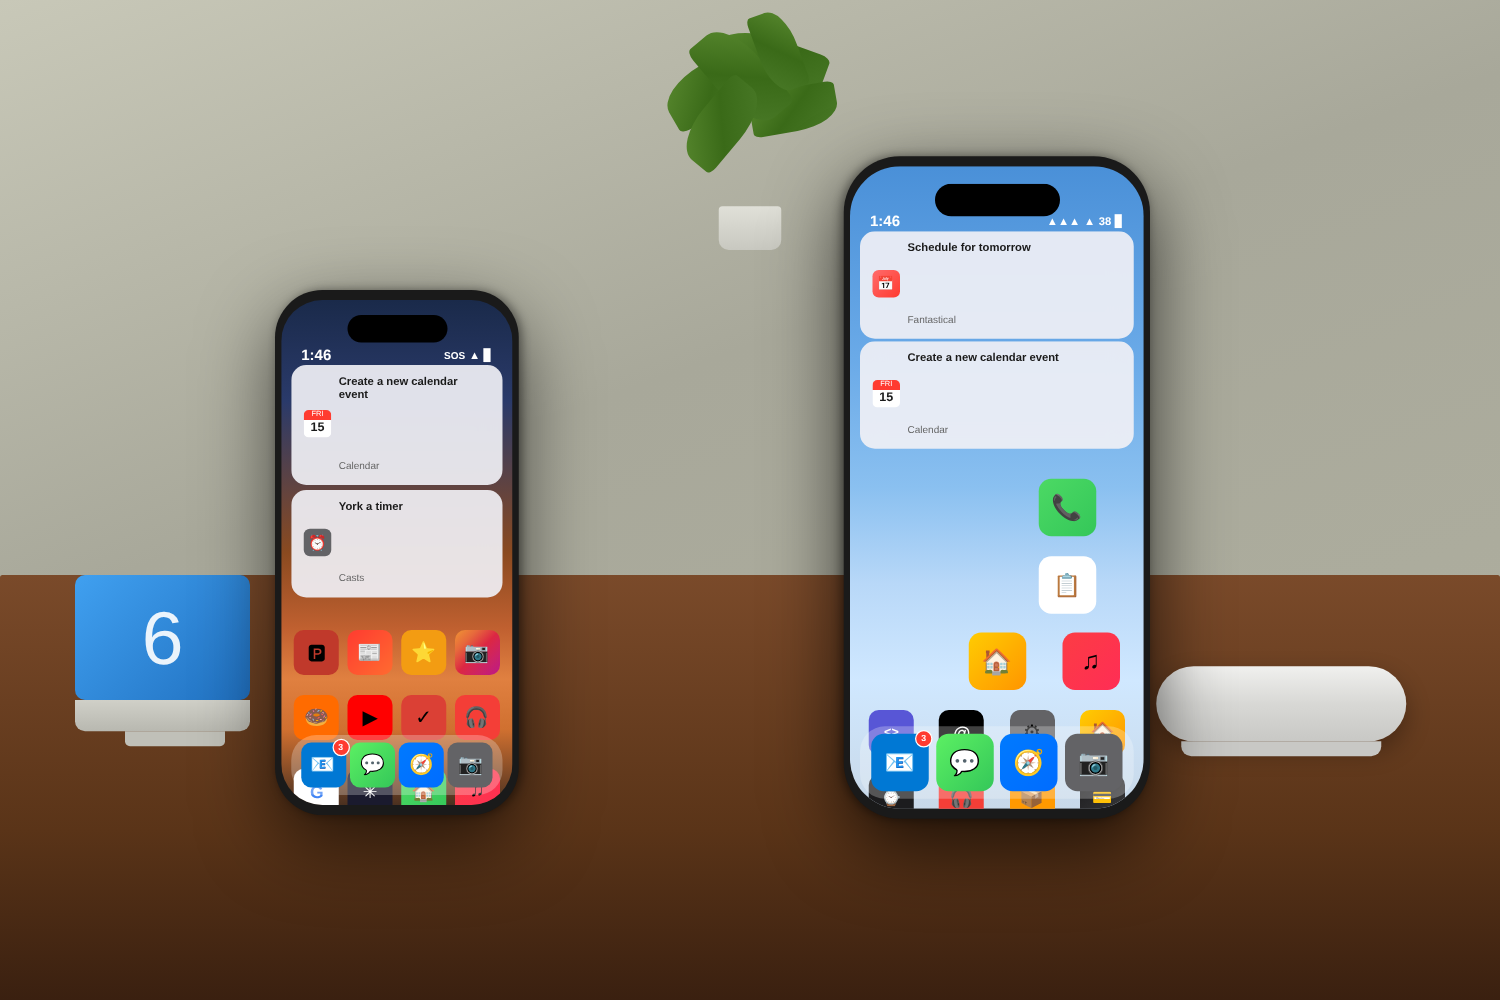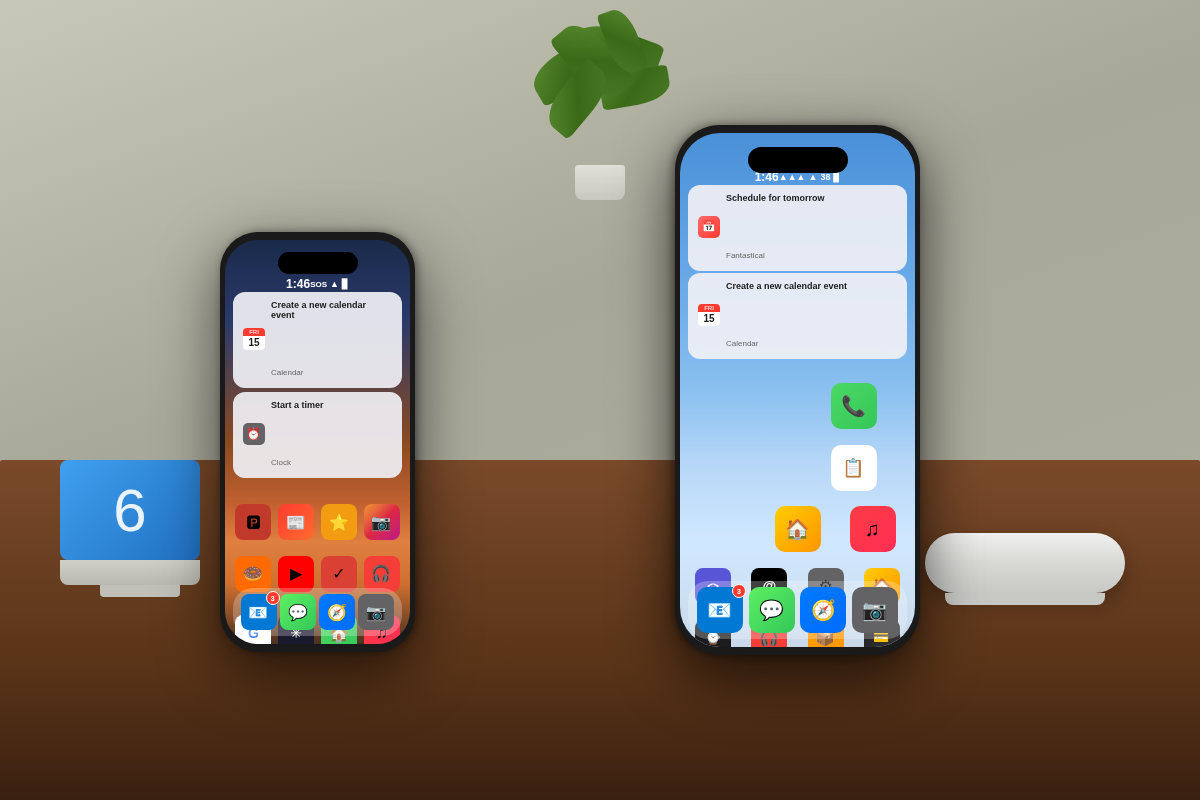--- a/index.html
+++ b/index.html
@@ -204,21 +204,21 @@
 
     
     .status-bar {
       position: absolute;
       top: 0;
       left: 0;
       right: 0;
       height: 44px;
       display: flex;
       align-items: center;
-      justify-content: center;
+      justify-content: space-between;
       padding: 8px 16px 0;
       z-index: 5;
       font-size: 10px;
       font-weight: 600;
       color: white;
       margin-top: 18px;
     }
 
     .status-time { font-size: 12px; font-weight: 700; }
     .status-icons { display: flex; gap: 3px; align-items: center; font-size: 9px; }
@@ -426,22 +426,22 @@
               <div class="notif-title">Create a new calendar event</div>
               <div class="notif-subtitle">Calendar</div>
             </div>
           </div>
         </div>
 
         <div class="notif-card">
           <div class="notif-header">
             <div style="width:22px;height:22px;border-radius:5px;background:#636366;display:flex;align-items:center;justify-content:center;font-size:12px;flex-shrink:0;">⏰</div>
             <div>
-              <div class="notif-title">Start a timer</div>
-              <div class="notif-subtitle">Clock</div>
+              <div class="notif-title">York a timer</div>
+              <div class="notif-subtitle">Casts</div>
             </div>
           </div>
         </div>
       </div>
 
       <div class="siri-label">Siri Suggestions</div>
 
       <div class="app-grid">
 
         <div class="app-icon">

